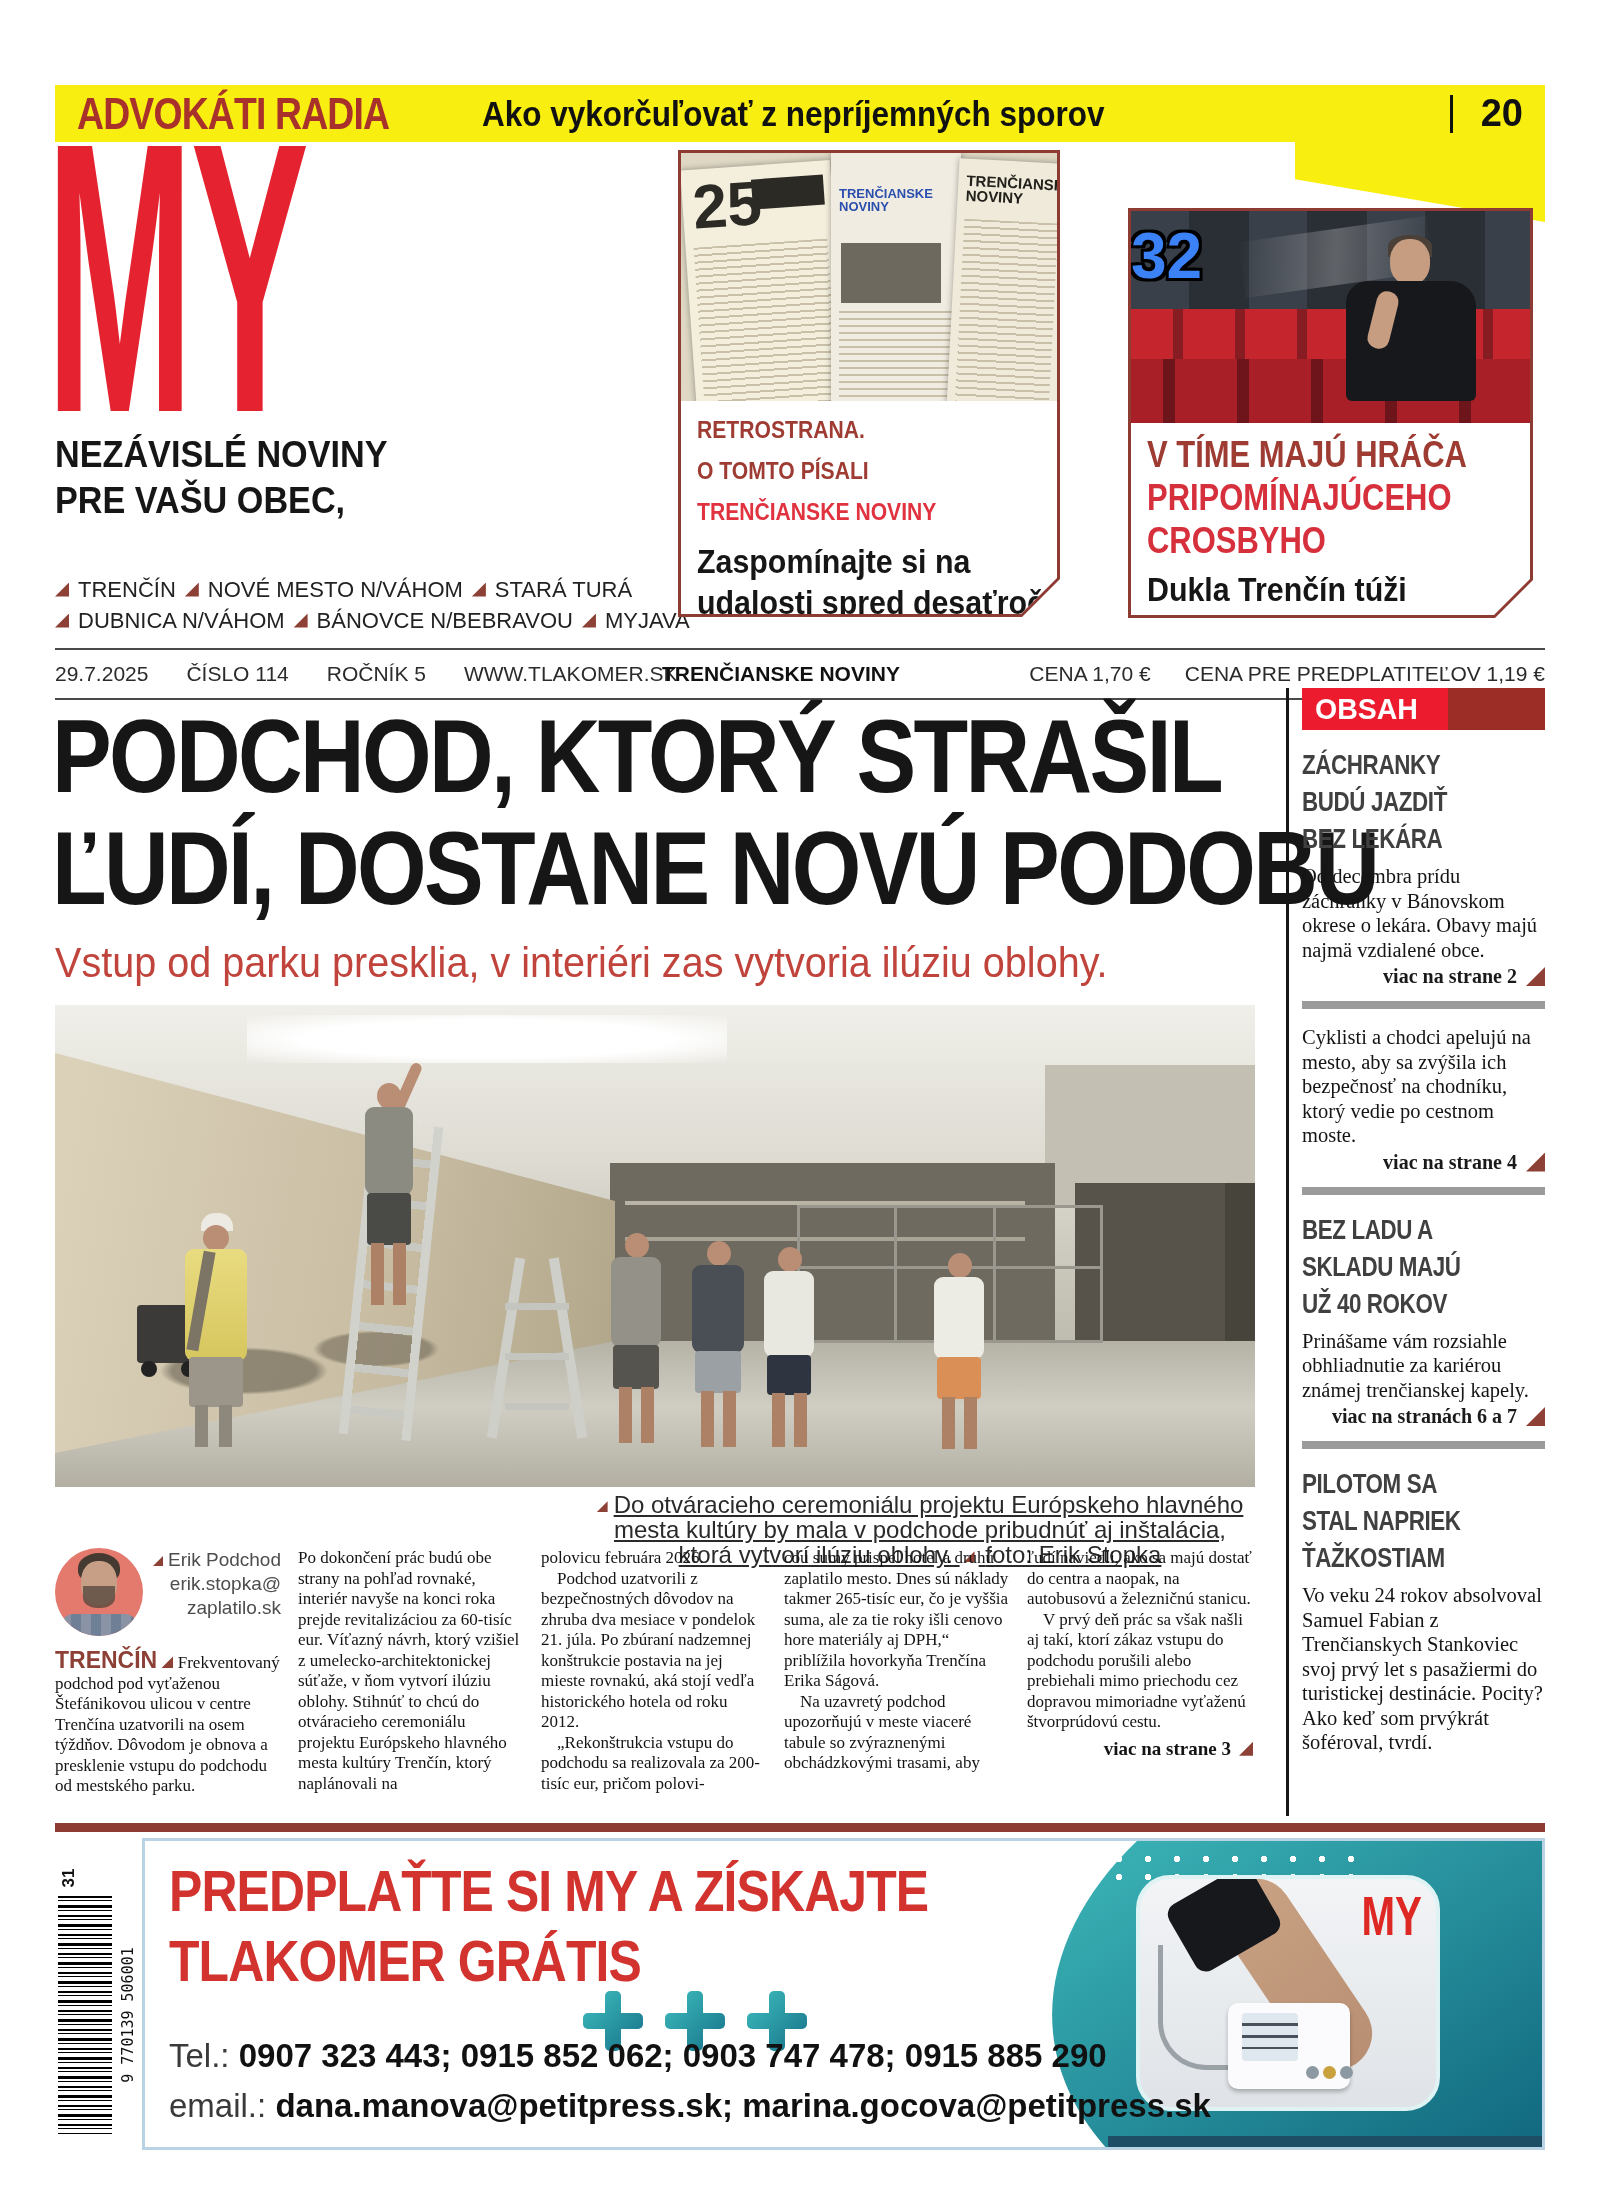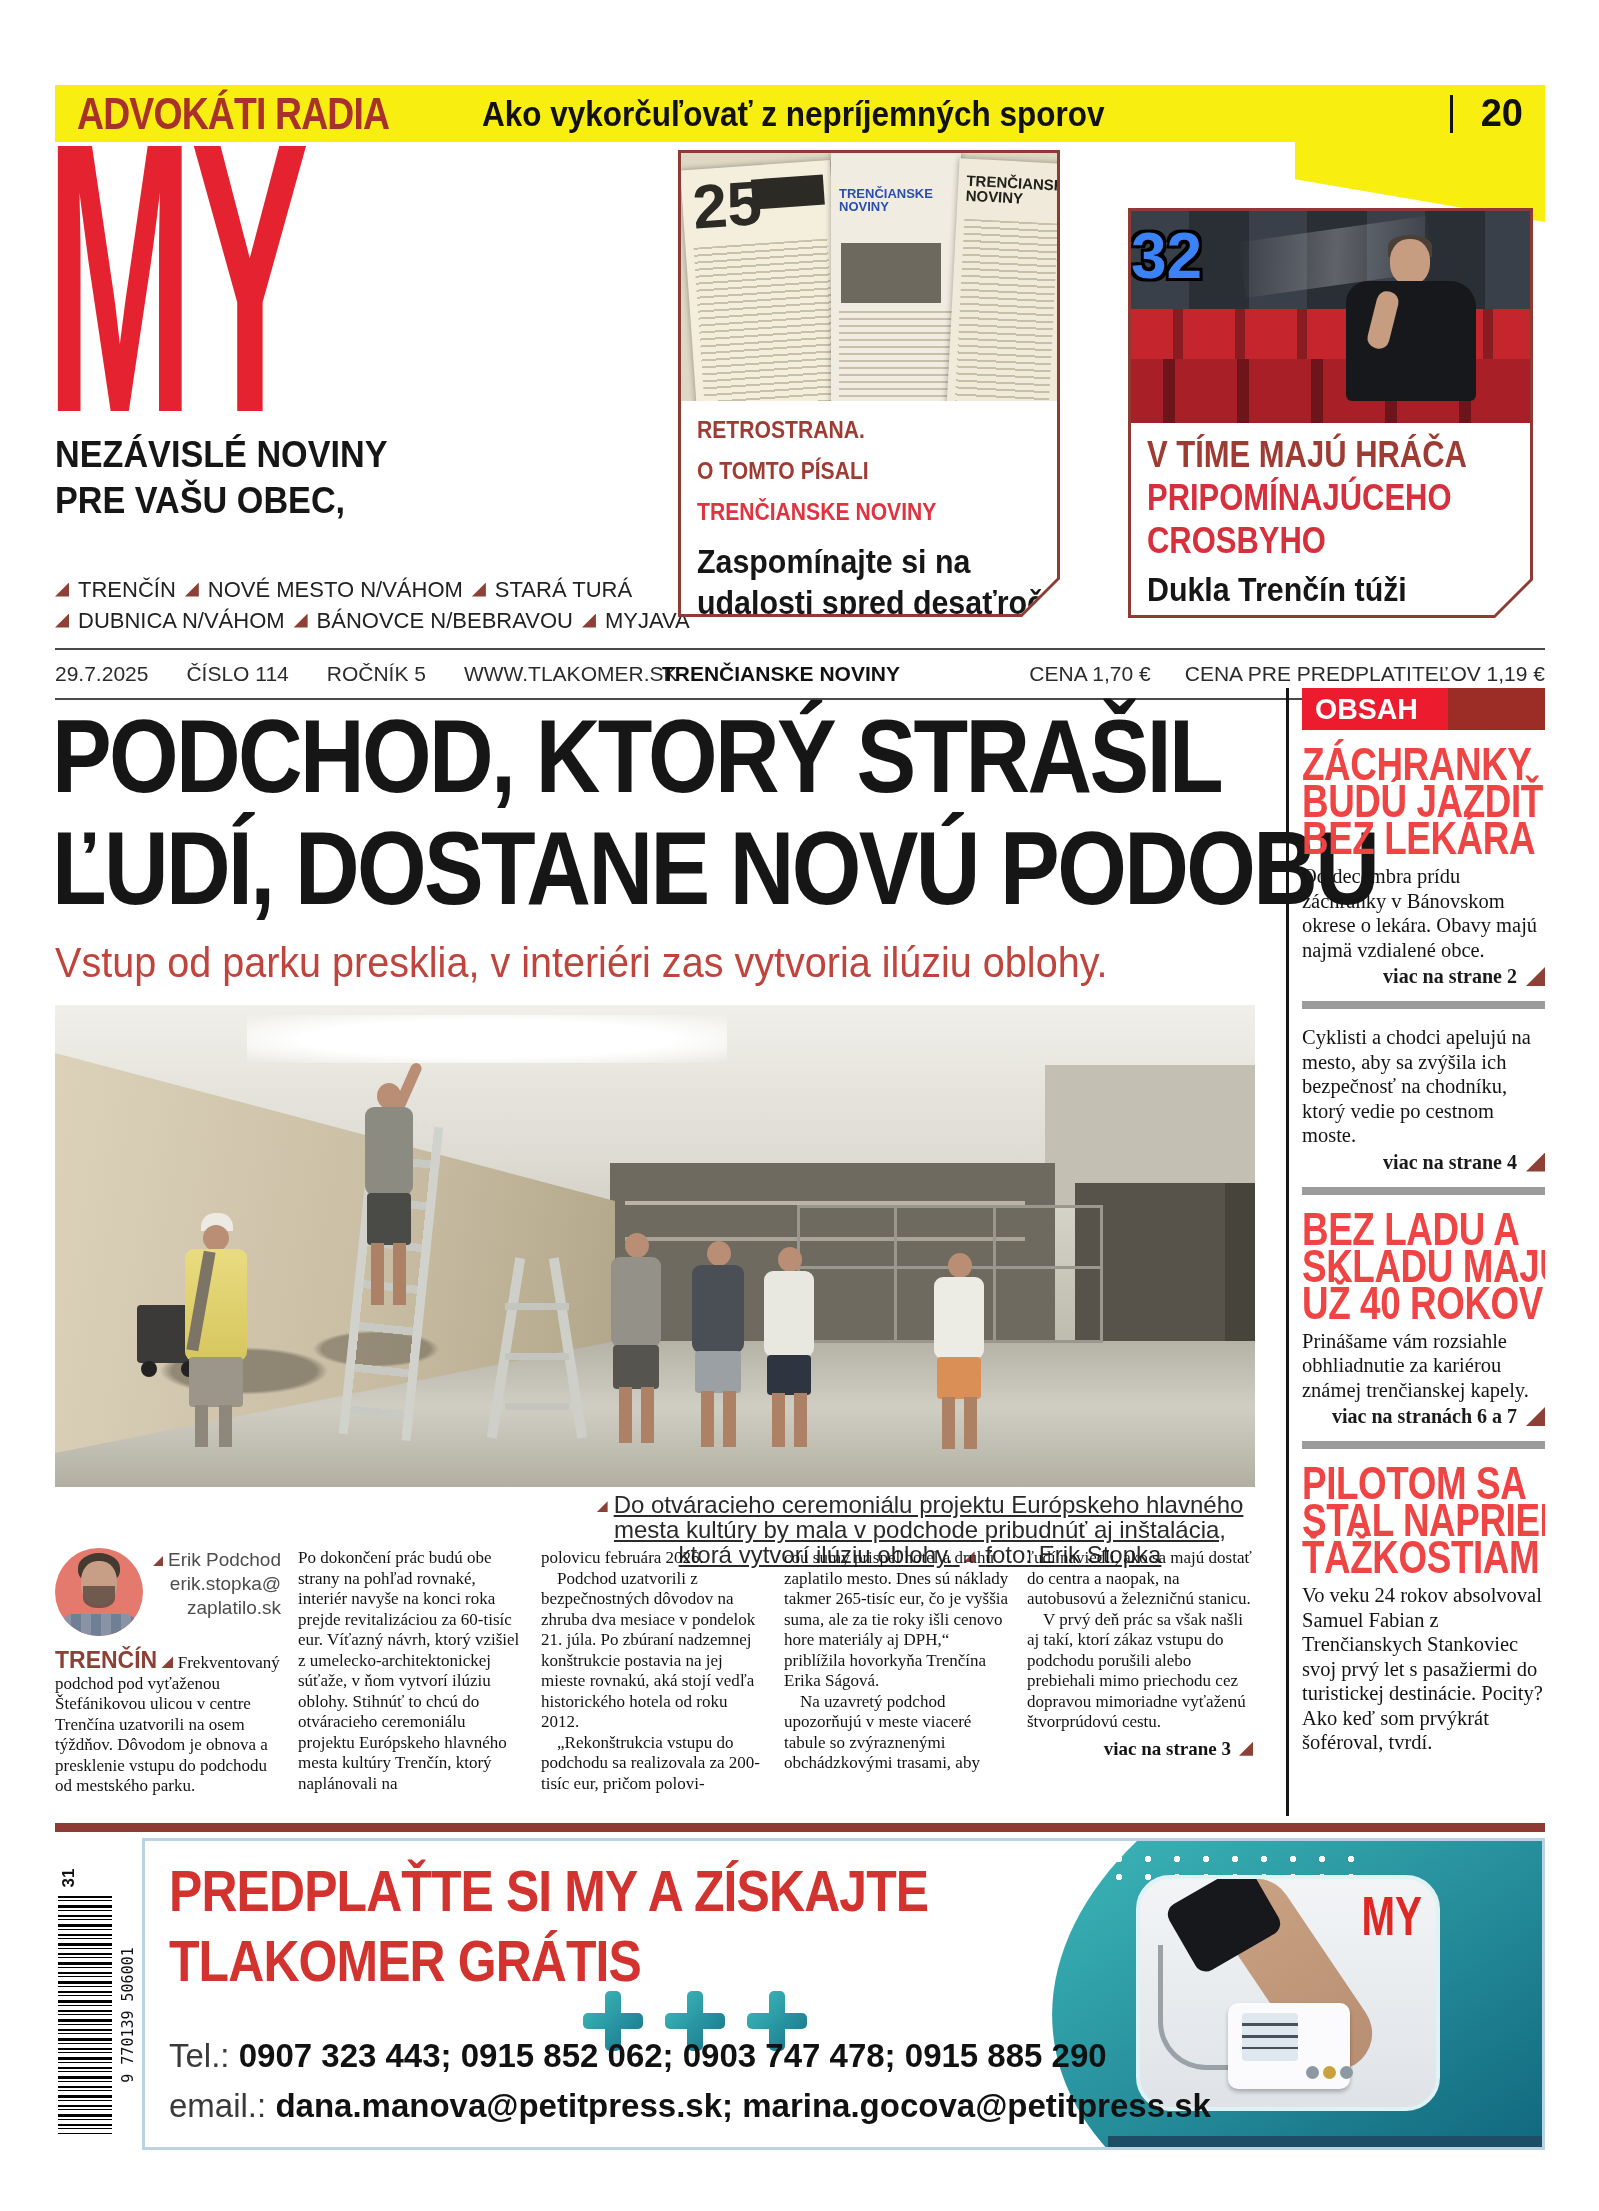--- a/index.html
+++ b/index.html
@@ -186,21 +186,21 @@
   .by-txt{flex:1;text-align:right;font-family:"Liberation Sans",sans-serif;font-size:19px;line-height:24px;color:#4d4d4d;}
   .loc{font-family:"Liberation Sans",sans-serif;font-weight:800;color:#8d4136;font-size:23px;}
   .more{font-family:"Liberation Serif",serif;font-weight:700;font-size:19px;text-align:right;margin-top:6px;
         display:flex;justify-content:flex-end;align-items:center;gap:8px;}
 
   
   .sb-rule{position:absolute;left:1286px;top:688px;width:3px;height:1128px;background:#161616;}
   .sidebar{position:absolute;left:1302px;top:688px;width:243px;height:1128px;overflow:hidden;}
   .obsah{height:42px;background:linear-gradient(90deg,#ec1b2d 0 60%,#9c2d26 60% 100%);
          color:#fff;font-weight:900;font-size:30px;line-height:42px;padding-left:13px;box-sizing:border-box;margin-bottom:16px;}
-  .sb-title{font-weight:900;font-size:46px;line-height:37px;color:#ef4444;letter-spacing:-0.5px;}
+  .sb-title{font-weight:900;font-size:28px;line-height:37px;color:#404040;letter-spacing:-0.5px;}
   .sb-body{font-family:"Liberation Serif",serif;font-size:20.5px;line-height:24.5px;color:#141414;margin-top:7px;}
   .sb-more{font-family:"Liberation Serif",serif;font-weight:700;font-size:20px;margin-top:3px;
            display:flex;justify-content:flex-end;align-items:center;gap:9px;}
   .sb-div{height:8px;background:#9b9b9b;margin:13px 0 16px 0;}
 
   
   .red-rule{position:absolute;left:55px;top:1823px;width:1490px;height:9px;background:#8d3b33;}
   .barcode{position:absolute;left:58px;top:1848px;width:80px;height:296px;}
   .bc-31{position:absolute;left:2px;top:20px;transform:rotate(-90deg);font-size:17px;font-weight:700;color:#111;}
   .bars{position:absolute;left:0;top:48px;width:54px;height:238px;background:

